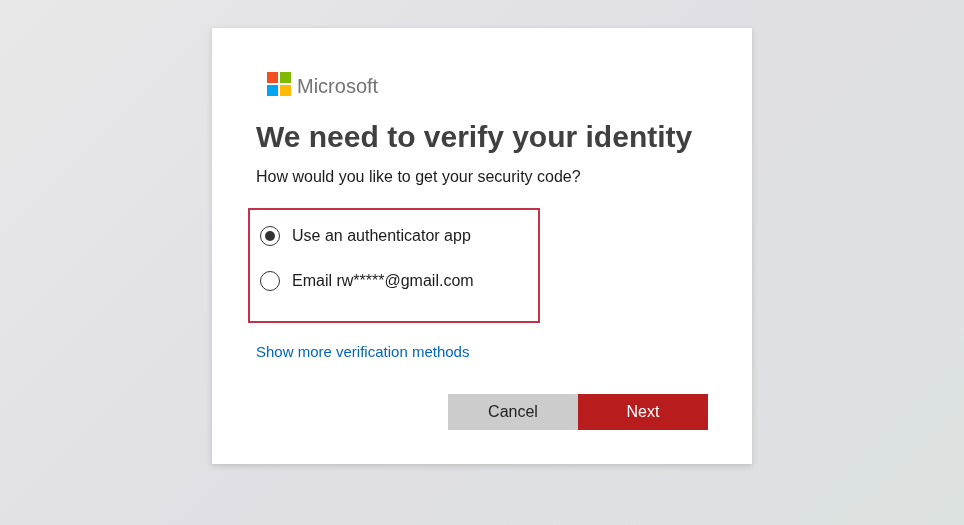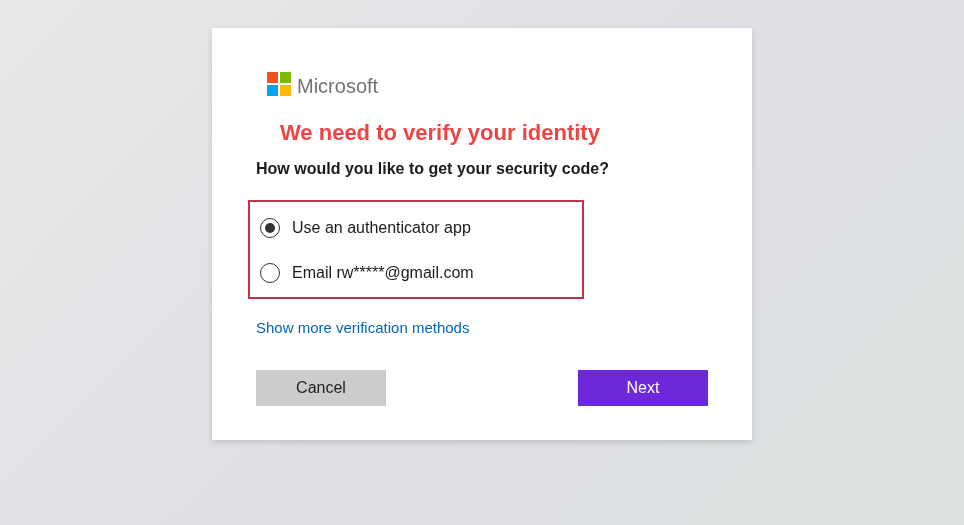--- a/index.html
+++ b/index.html
@@ -26,38 +26,36 @@
       gap: 6px;
       margin-bottom: 20px;
       margin-left: 11px;
     }
     .brand-text {
       font-size: 20px;
       color: #737373;
       font-weight: 500;
     }
     .title {
-      font-size: 22px;
+      font-size: 30px;
       font-weight: 600;
-      color: #ef4444;
+      color: #404040;
       margin-bottom: 14px;
-      margin-left: 24px;
     }
     .subtitle {
       font-size: 16px;
       color: #1b1b1b;
       margin-bottom: 22px;
-      font-weight: bold;
     }
     .options-hl {
       border: 2px solid #c4314b;
-      padding: 10px 8px 8px 8px;
+      padding: 10px 8px 24px 8px;
       margin-left: -8px;
       margin-bottom: 20px;
-      width: 336px;
+      width: 292px;
     }
     .option {
       display: flex;
       align-items: center;
       gap: 12px;
       padding: 6px 2px;
       cursor: pointer;
     }
     .option + .option { margin-top: 13px; }
     .radio {
@@ -83,33 +81,32 @@
     }
     .link {
       color: #0067b8;
       font-size: 15px;
       cursor: pointer;
       display: inline-block;
       margin-bottom: 34px;
     }
     .actions {
       display: flex;
-      justify-content: space-between;
-      gap: 8px;
+      justify-content: flex-end;
     }
     .btn {
       min-width: 130px;
       height: 36px;
       border: none;
       font-size: 16px;
       cursor: pointer;
       font-family: inherit;
     }
     .btn-secondary { background: #cccccc; color: #222; }
-    .btn-primary   { background: #6d28d9; color: #fff; }
+    .btn-primary   { background: #b91c1c; color: #fff; }
   </style>
 </head>
 <body>
 
 <div class="card">
 
   <div class="brand">
     <span>
       <svg width="24" height="24" viewBox="0 0 24 24">
         <rect x="0" y="0" width="11" height="11" fill="#f25022"></rect>

